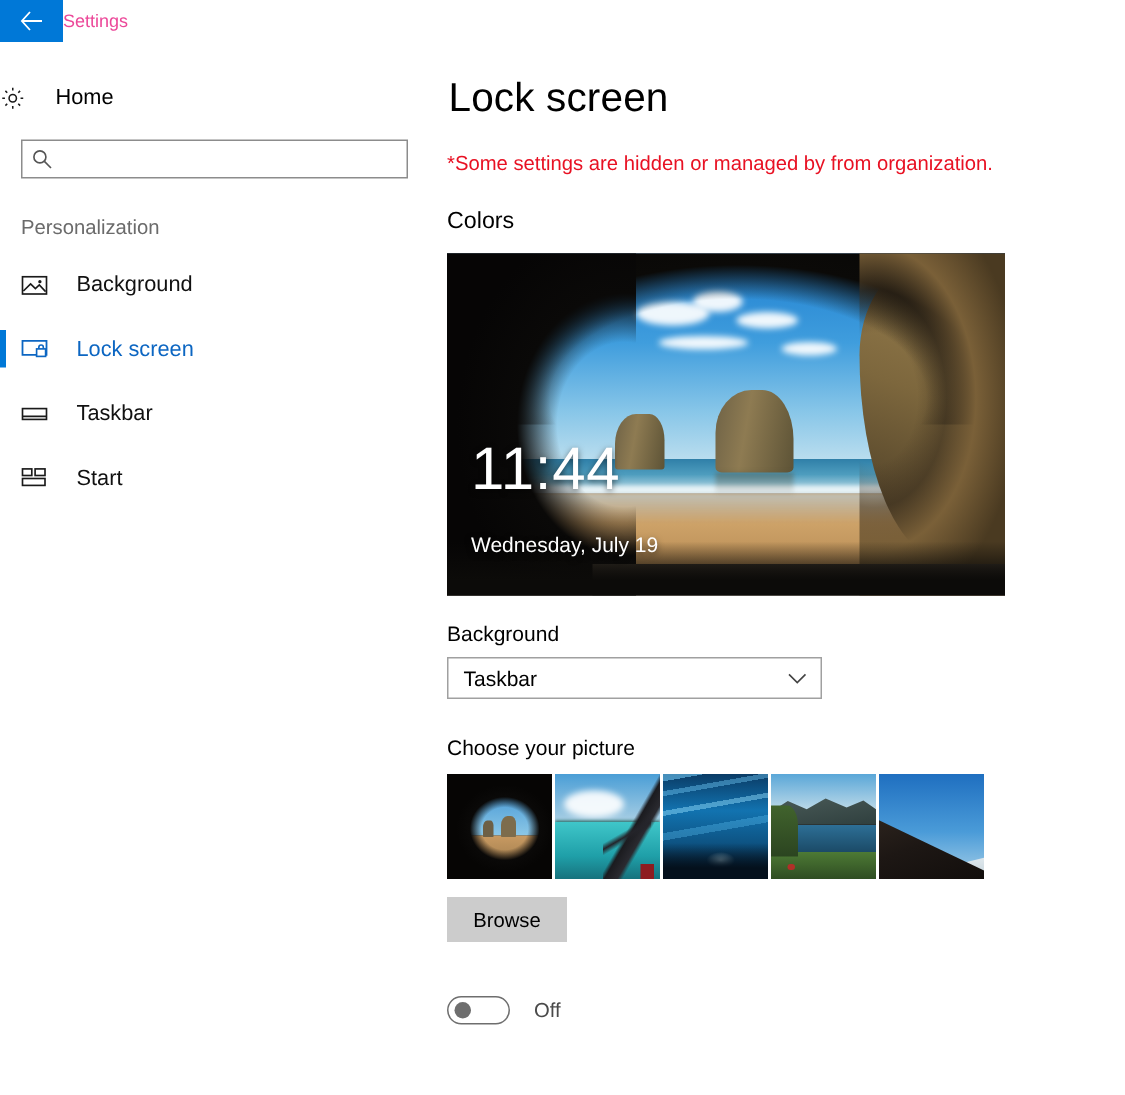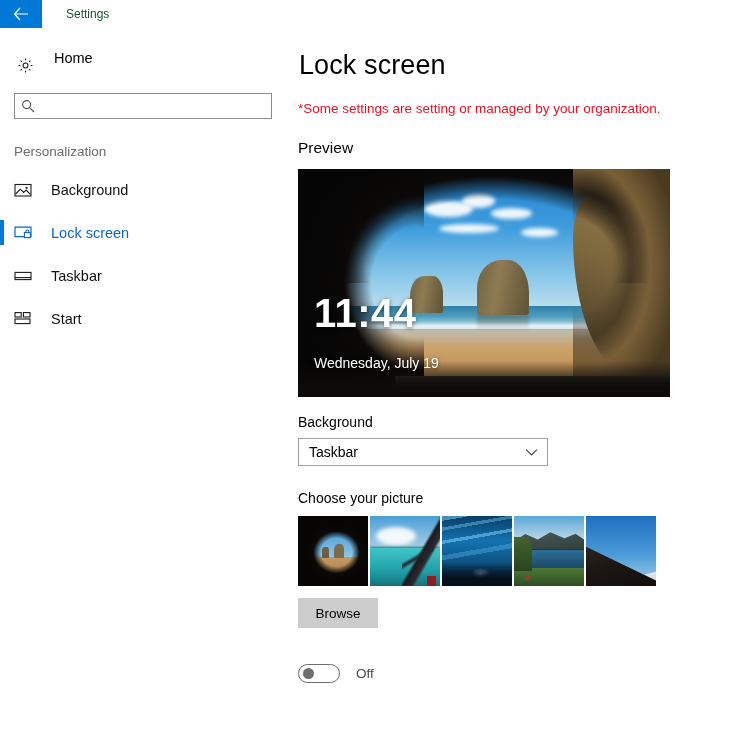--- a/index.html
+++ b/index.html
@@ -28,43 +28,44 @@
     background: #0078d7;
     display: flex;
     align-items: center;
     justify-content: center;
     cursor: pointer;
   }
   .back-button svg { display: block; }
   .titlebar-title {
     display: flex;
     align-items: center;
-    padding-left: 24px;
+    padding-left: 0;
     font-size: 12px;
-    color: #14532d;
+    color: #ec4899;
   }
 
   
   .shell {
     display: flex;
     height: 702px;
   }
 
   
   .sidebar {
     width: 292px;
     background: #ffffff;
     padding-top: 22px;
     box-sizing: border-box;
     flex: 0 0 292px;
   }
   .home-row {
     display: flex;
+    align-items: center;
     height: 30px;
-    padding-left: 17px;
+    padding-left: 0;
     cursor: pointer;
   }
   .home-row .ico {
     width: 22px;
     display: flex;
     align-items: center;
     justify-content: flex-start;
   }
   .home-label {
     font-size: 14.5px;
@@ -261,21 +262,21 @@
 
   .clock {
     position: absolute;
     left: 16px;
     bottom: 26px;
     color: #ffffff;
     text-shadow: 0 1px 4px rgba(0,0,0,.55);
   }
   .clock-time {
     font-size: 40px;
-    font-weight: 700;
+    font-weight: 400;
     line-height: 1;
     letter-spacing: .5px;
   }
   .clock-date {
     font-size: 14px;
     margin-top: 22px;
   }
 
   
   .field-label {
@@ -533,23 +534,23 @@
         <span class="nav-label">Start</span>
       </div>
 
     </div>
   </div>
 
   <div class="content">
 
     <h1 class="page-title">Lock screen</h1>
 
-    <div class="org-note">*Some settings are setting or managed by your organization.</div>
-
-    <div class="sub-head">Preview</div>
+    <div class="org-note">*Some settings are hidden or managed by from organization.</div>
+
+    <div class="sub-head">Colors</div>
 
     
     <div class="preview">
       <div class="scene">
         <div class="sky"></div>
         <div class="cloud" style="left:34%; top:14%; width:13%; height:7%;"></div>
         <div class="cloud" style="left:44%; top:11%; width:9%; height:6%;"></div>
         <div class="cloud" style="left:52%; top:17%; width:11%; height:5%;"></div>
         <div class="cloud" style="left:38%; top:24%; width:16%; height:4%;"></div>
         <div class="cloud" style="left:60%; top:26%; width:10%; height:4%;"></div>

